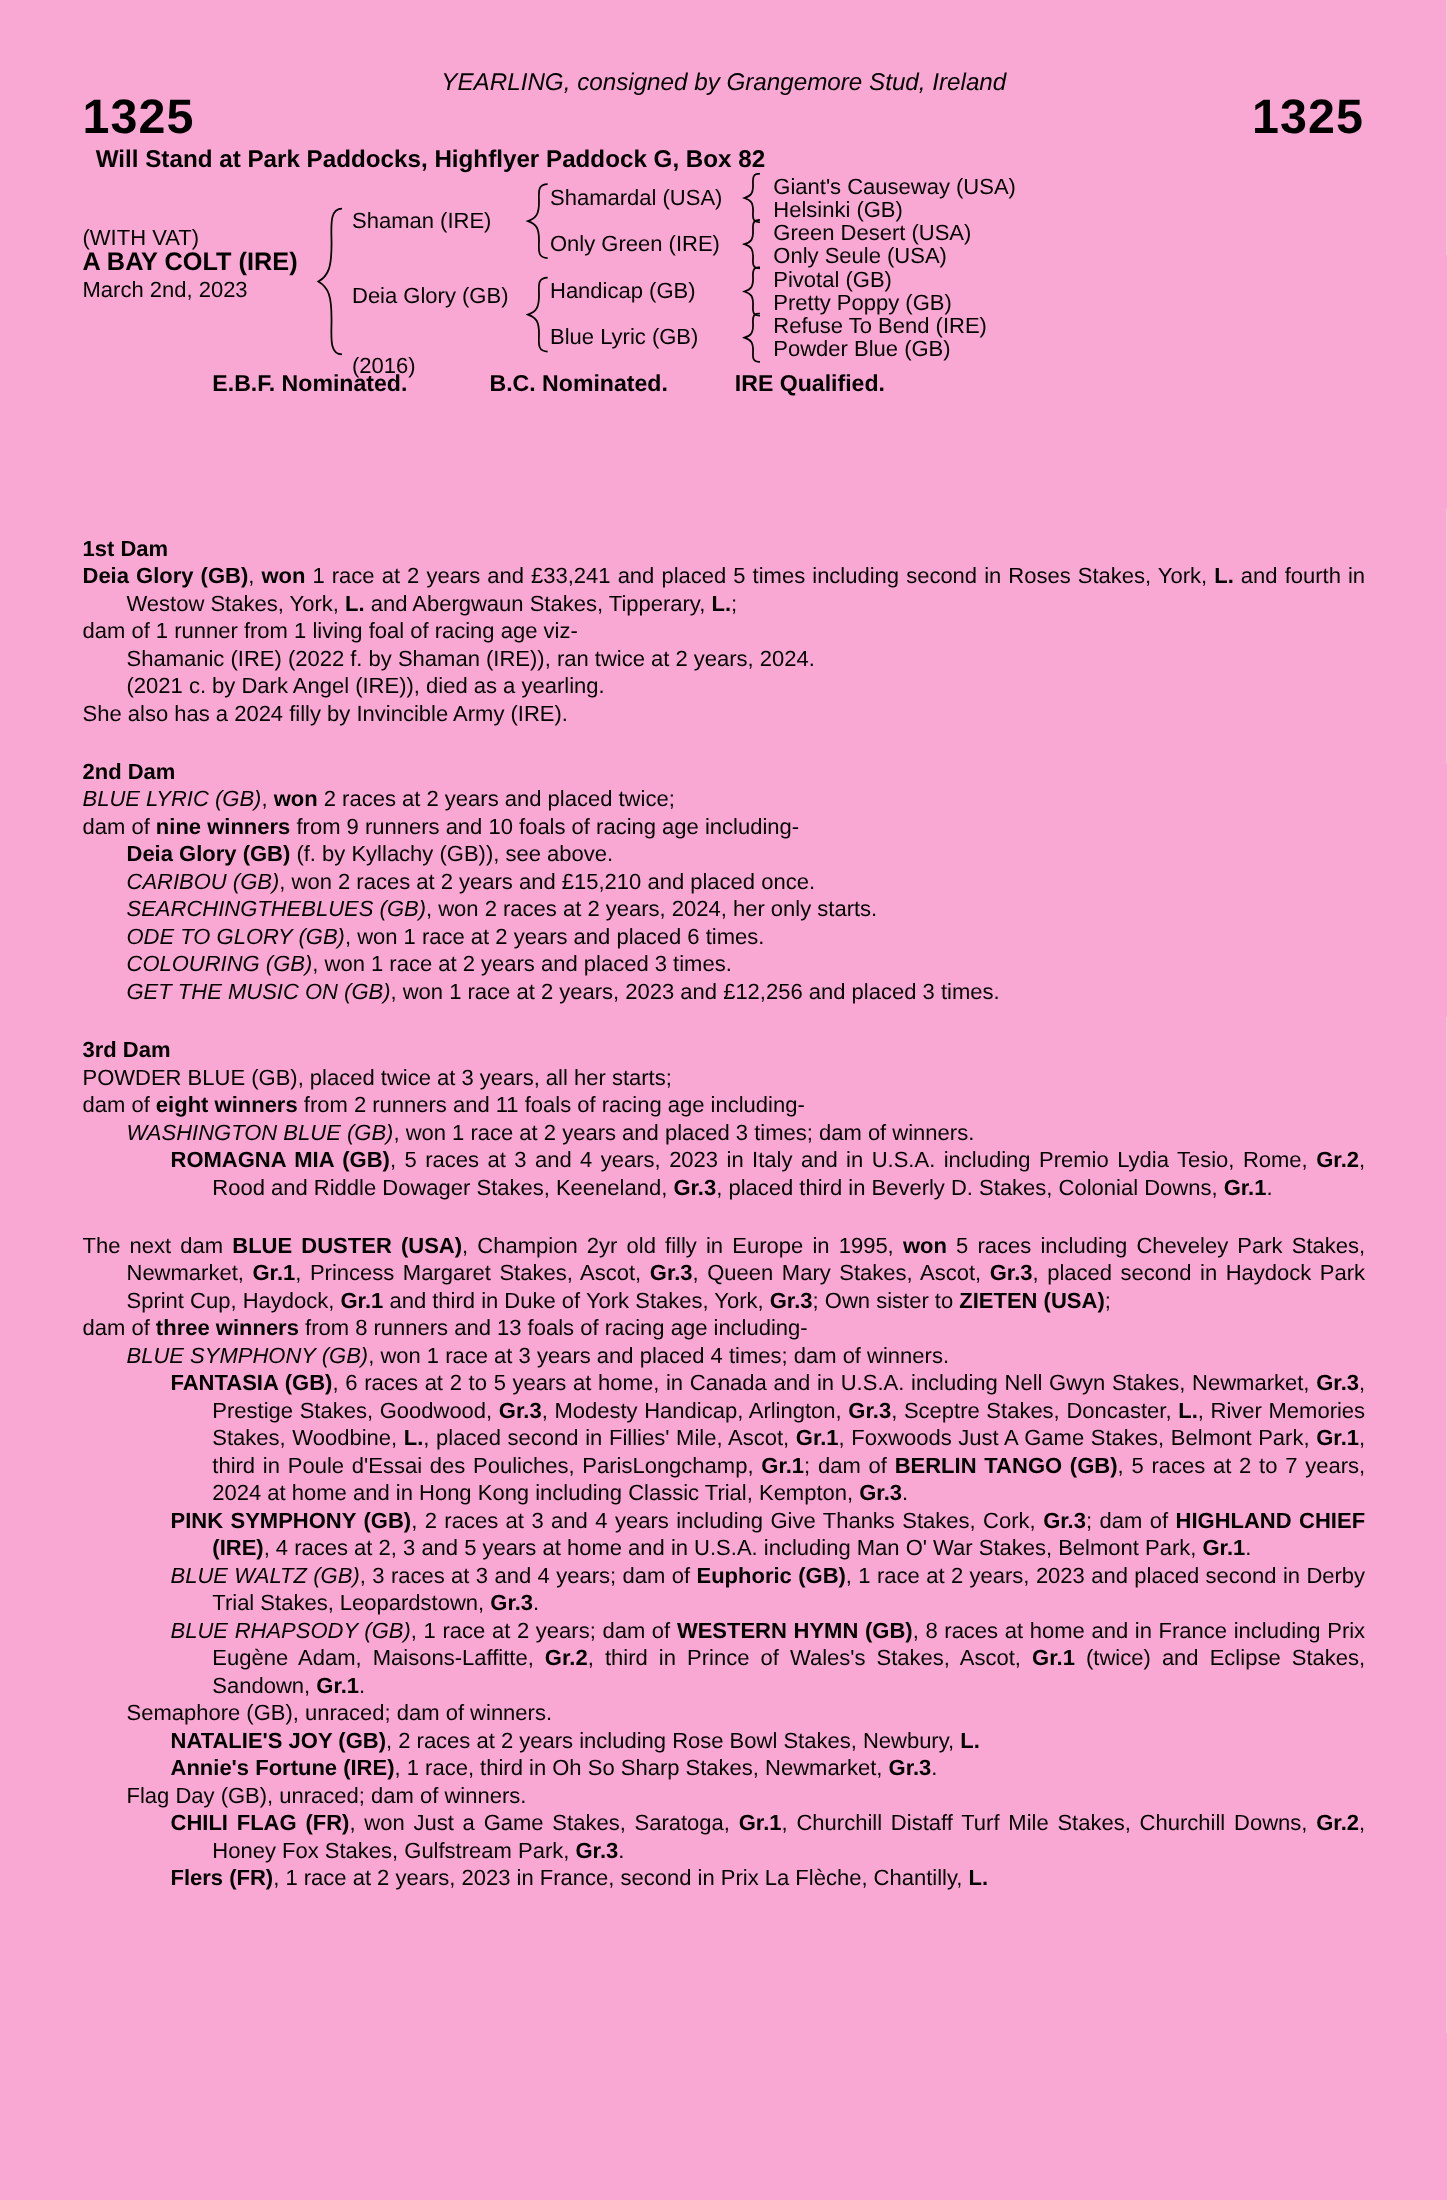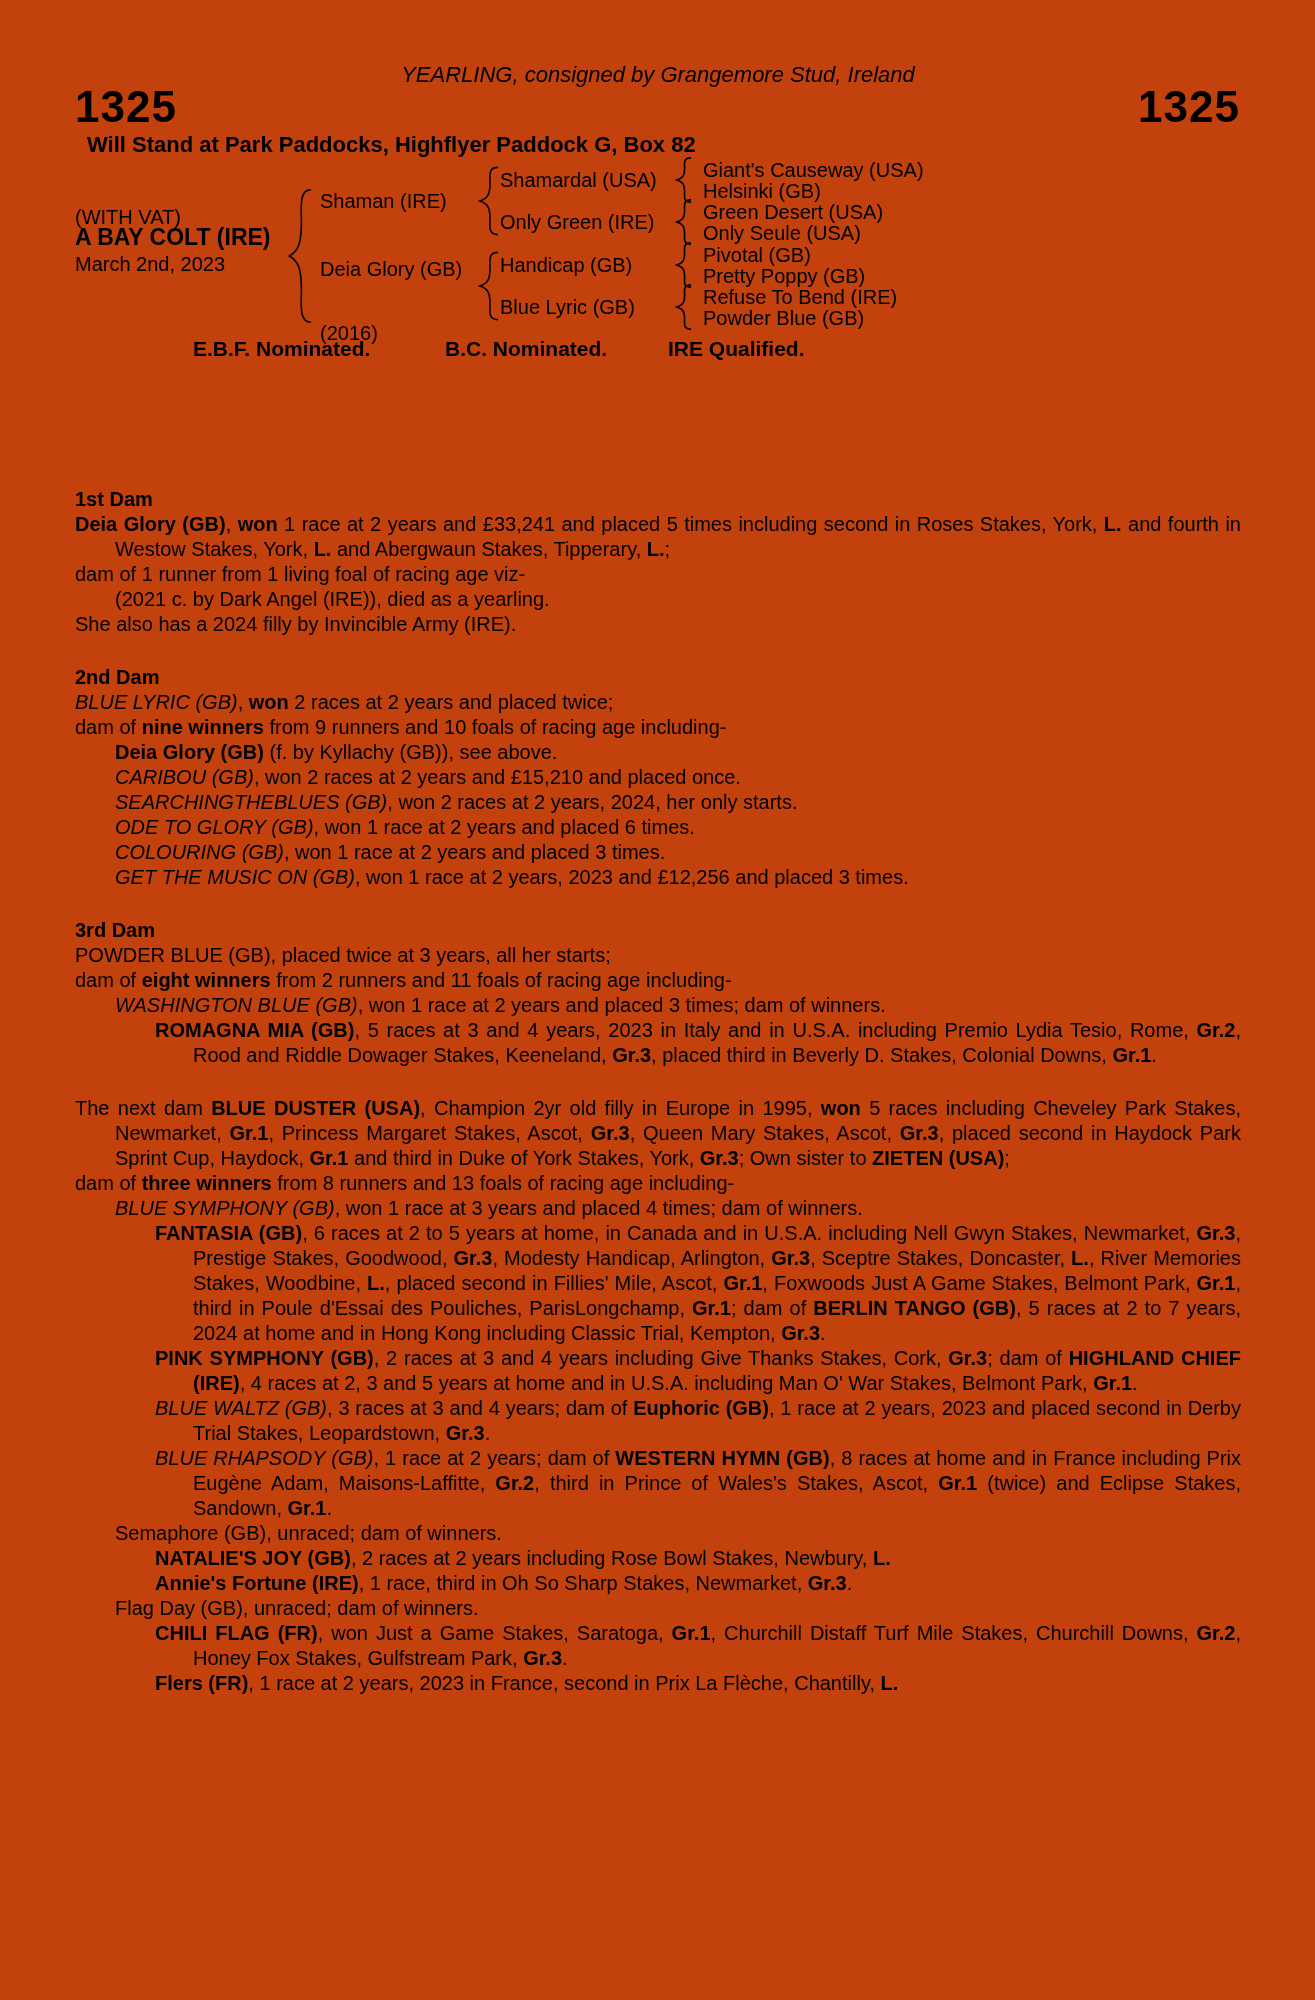--- a/index.html
+++ b/index.html
@@ -1,18 +1,18 @@
 <!DOCTYPE html>
 <html><head>
 <meta charset="utf-8">
 <style>
   html,body { margin:0; padding:0; background:#e8e8e8; }
   .page {
     position:relative; width:1315px; height:2000px; margin:0 auto;
-    background:#c2410c; color:#000000;
+    background:#f9a8d4; color:#000000;
     font-family:"Liberation Sans","DejaVu Sans",sans-serif;
     overflow:hidden;
   }
   
   .consigned {
     position:absolute; top:62px; left:75px; width:1166px;
     text-align:center; font-style:italic; font-size:22px;
   }
   .lot { position:absolute; top:82px; font-size:44px; font-weight:bold; letter-spacing:1px; }
   .lot-left  { left:75px; }
@@ -120,20 +120,21 @@
     <span class="nom-0">E.B.F. Nominated.</span>
     <span class="nom-1">B.C. Nominated.</span>
     <span class="nom-2">IRE Qualified.</span>
   </div>
 
   <div class="cat-body">
       <div class="section">
         <div class="sec-heading">1st Dam</div>
         <p class="p0"><span class="seg-b">Deia Glory (GB)</span><span class="seg-n">, </span><span class="seg-b">won</span><span class="seg-n"> 1 race at 2 years and £33,241 and placed 5 times including second in Roses Stakes, York, </span><span class="seg-b">L.</span><span class="seg-n"> and fourth in Westow Stakes, York, </span><span class="seg-b">L.</span><span class="seg-n"> and Abergwaun Stakes, Tipperary, </span><span class="seg-b">L.</span><span class="seg-n">;</span></p>
         <p class="p0"><span class="seg-n">dam of 1 runner from 1 living foal of racing age viz-</span></p>
+        <p class="p1"><span class="seg-n">Shamanic (IRE) (2022 f. by Shaman (IRE)), ran twice at 2 years, 2024.</span></p>
         <p class="p1"><span class="seg-n">(2021 c. by Dark Angel (IRE)), died as a yearling.</span></p>
         <p class="p0"><span class="seg-n">She also has a 2024 filly by Invincible Army (IRE).</span></p>
       </div>
       <div class="section">
         <div class="sec-heading">2nd Dam</div>
         <p class="p0"><span class="seg-i">BLUE LYRIC (GB)</span><span class="seg-n">, </span><span class="seg-b">won</span><span class="seg-n"> 2 races at 2 years and placed twice;</span></p>
         <p class="p0"><span class="seg-n">dam of </span><span class="seg-b">nine winners</span><span class="seg-n"> from 9 runners and 10 foals of racing age including-</span></p>
         <p class="p1"><span class="seg-b">Deia Glory (GB)</span><span class="seg-n"> (f. by Kyllachy (GB)), see above.</span></p>
         <p class="p1"><span class="seg-i">CARIBOU (GB)</span><span class="seg-n">, won 2 races at 2 years and £15,210 and placed once.</span></p>
         <p class="p1"><span class="seg-i">SEARCHINGTHEBLUES (GB)</span><span class="seg-n">, won 2 races at 2 years, 2024, her only starts.</span></p>

